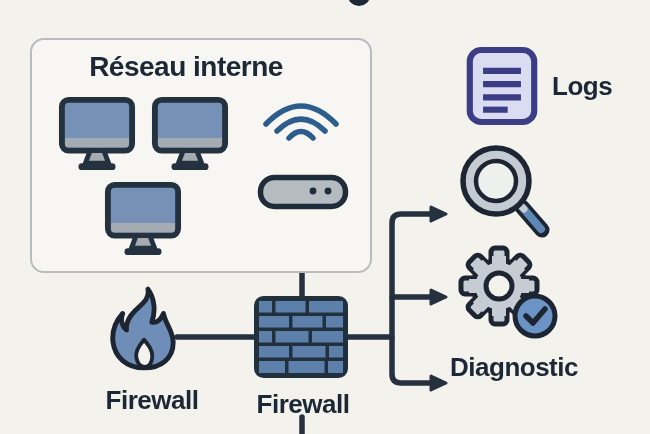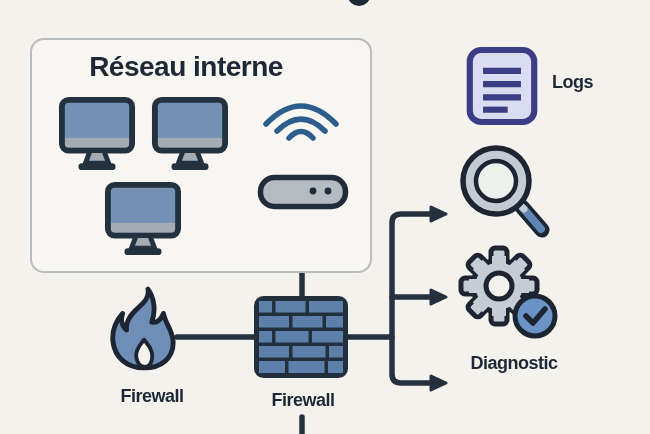--- a/index.html
+++ b/index.html
@@ -4,21 +4,21 @@
 <style>
   html,body{margin:0;padding:0;}
   body{font-family:"Liberation Sans","DejaVu Sans",sans-serif;}
   .canvas{
     position:relative;width:650px;height:434px;overflow:hidden;
     background:#f4f2ed;
   }
   .abs{position:absolute;}
   .label{
     position:absolute;
-    font-weight:700;color:#1d2836;font-size:18px;line-height:1.05;
+    font-weight:700;color:#1d2836;font-size:26px;line-height:1.05;
     white-space:nowrap;letter-spacing:-0.5px;
   }
   .label.centered{transform:translateX(-50%);margin-top:6px;}
   .net-box{
     position:absolute;left:30px;top:38px;width:342px;height:235px;
     background:#f7f6f2;border:2px solid #b9bcbe;border-radius:14px;
     box-sizing:border-box;
   }
   .box-title{
     position:absolute;left:186px;top:51px;transform:translateX(-50%);

